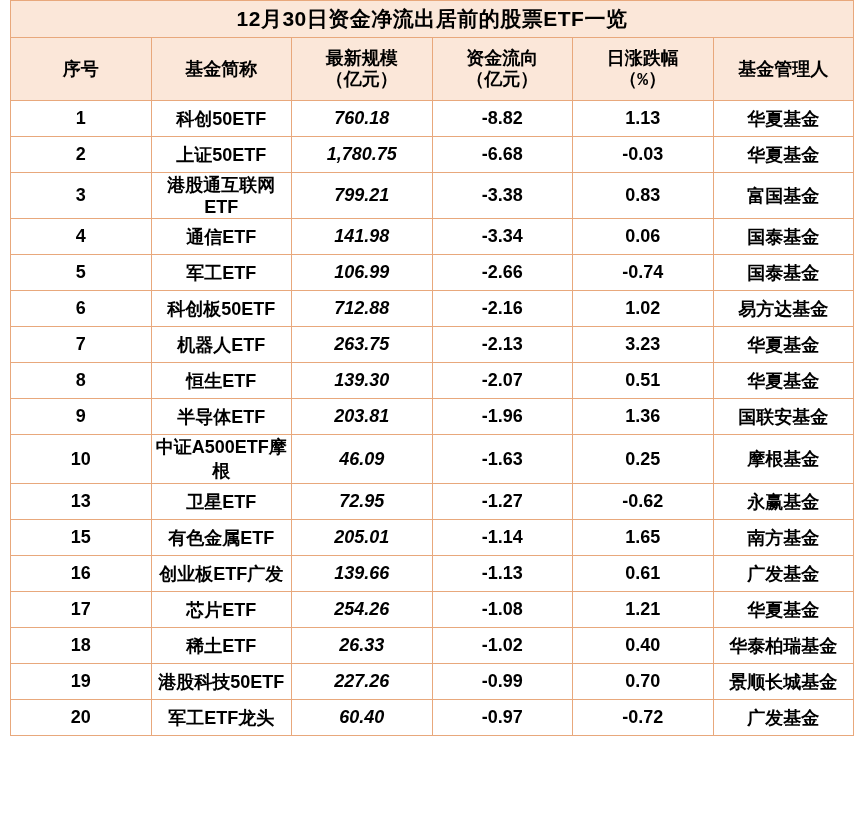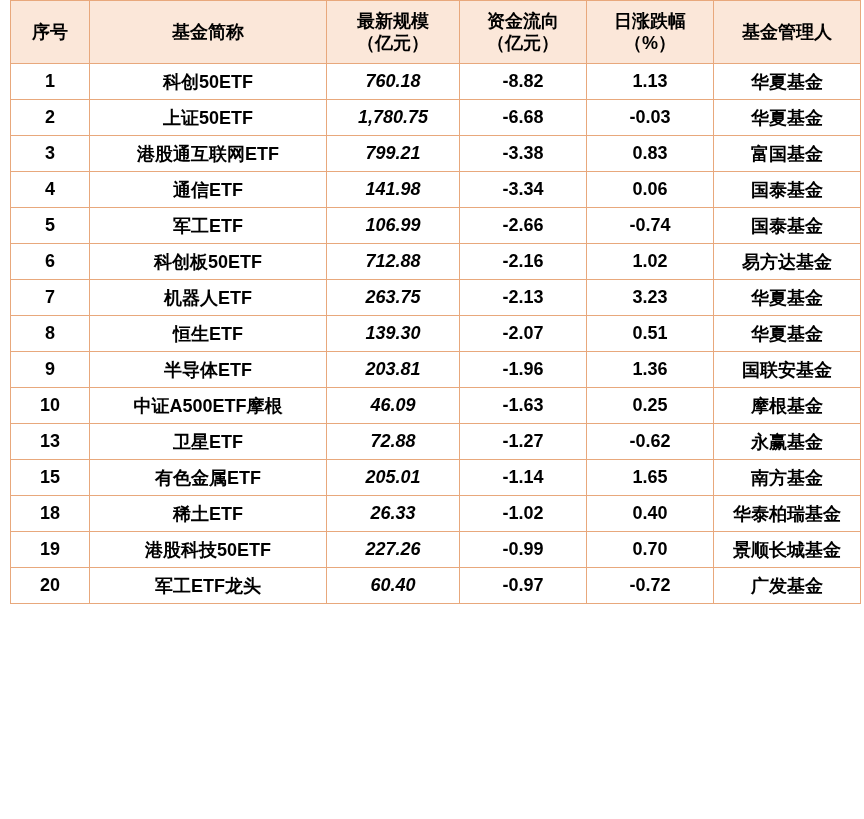--- a/index.html
+++ b/index.html
@@ -44,21 +44,21 @@
   }
   .head-row th {
     background: #fbe7d9;
     height: 62px;
     font-size: 18px;
     font-weight: bold;
     line-height: 1.25;
     color: #000;
   }
   .head-row th .l1 { display: block; }
-  .head-row th .l2 { display: block; }
+  .head-row th .l2 { display: block; font-family: Liberation Mono, monospace; }
   tbody tr td {
     height: 35px;
     font-size: 18px;
     font-weight: bold;
     background: #ffffff;
   }
   td.col-idx { width: 78px; }
   td.col-name { width: 236px; margin-left: 36px; }
   td.col-scale { width: 132px; font-style: italic; }
   td.col-flow { width: 126px; }
@@ -70,20 +70,23 @@
   th.col-flow { width: 126px; }
   th.col-chg { width: 126px; }
   th.col-mgr { width: 146px; }
 </style>
 </head>
 <body>
 
 <div class="page">
   <table class="etf">
     <thead>
+      <tr class="title-row">
+        <td colspan="6">12月30日资金净流出居前的股票ETF一览</td>
+      </tr>
       <tr class="head-row">
         <th class="col-idx">
           <span class="l1">序号</span>
         </th>
         <th class="col-name">
           <span class="l1">基金简称</span>
         </th>
         <th class="col-scale">
           <span class="l1">最新规模</span>
           <span class="l2">（亿元）</span>
@@ -178,34 +181,50 @@
         <td class="col-idx">10</td>
         <td class="col-name">中证A500ETF摩根</td>
         <td class="col-scale">46.09</td>
         <td class="col-flow">-1.63</td>
         <td class="col-chg">0.25</td>
         <td class="col-mgr">摩根基金</td>
       </tr>
       <tr>
         <td class="col-idx">13</td>
         <td class="col-name">卫星ETF</td>
-        <td class="col-scale">72.88</td>
+        <td class="col-scale">72.95</td>
         <td class="col-flow">-1.27</td>
         <td class="col-chg">-0.62</td>
         <td class="col-mgr">永赢基金</td>
       </tr>
       <tr>
         <td class="col-idx">15</td>
         <td class="col-name">有色金属ETF</td>
         <td class="col-scale">205.01</td>
         <td class="col-flow">-1.14</td>
         <td class="col-chg">1.65</td>
         <td class="col-mgr">南方基金</td>
       </tr>
       <tr>
+        <td class="col-idx">16</td>
+        <td class="col-name">创业板ETF广发</td>
+        <td class="col-scale">139.66</td>
+        <td class="col-flow">-1.13</td>
+        <td class="col-chg">0.61</td>
+        <td class="col-mgr">广发基金</td>
+      </tr>
+      <tr>
+        <td class="col-idx">17</td>
+        <td class="col-name">芯片ETF</td>
+        <td class="col-scale">254.26</td>
+        <td class="col-flow">-1.08</td>
+        <td class="col-chg">1.21</td>
+        <td class="col-mgr">华夏基金</td>
+      </tr>
+      <tr>
         <td class="col-idx">18</td>
         <td class="col-name">稀土ETF</td>
         <td class="col-scale">26.33</td>
         <td class="col-flow">-1.02</td>
         <td class="col-chg">0.40</td>
         <td class="col-mgr">华泰柏瑞基金</td>
       </tr>
       <tr>
         <td class="col-idx">19</td>
         <td class="col-name">港股科技50ETF</td>

